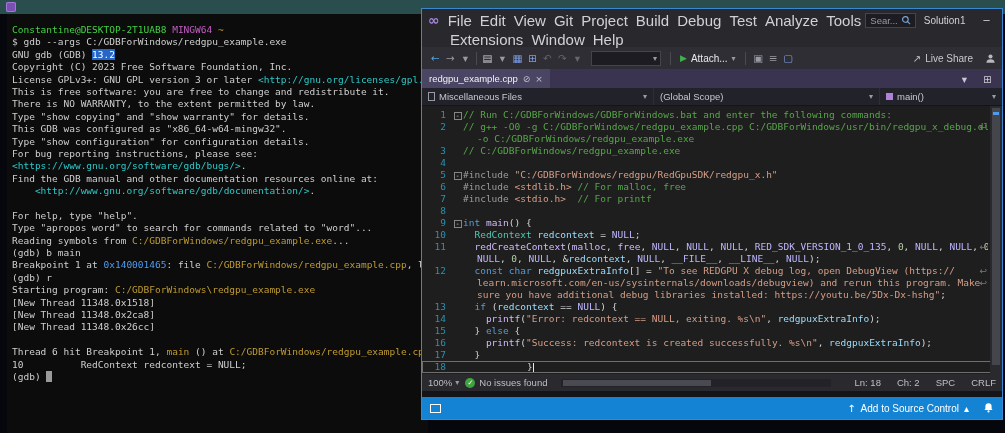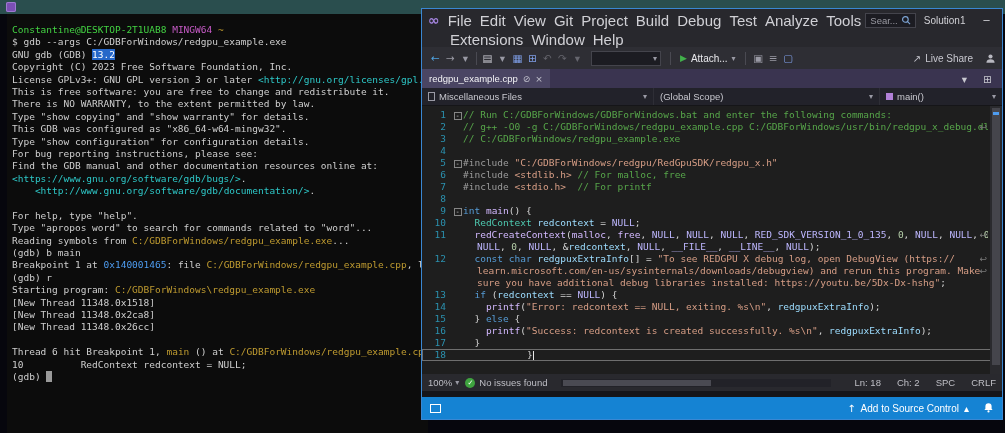--- a/index.html
+++ b/index.html
@@ -121,22 +121,22 @@
       <div class="tline"><span class="t-d">$ gdb --args C:/GDBForWindows/redgpu_example.exe</span></div>
       <div class="tline"><span class="t-d">GNU gdb (GDB) </span><span class="t-hl">13.2</span></div>
       <div class="tline"><span class="t-d">Copyright (C) 2023 Free Software Foundation, Inc.</span></div>
       <div class="tline"><span class="t-d">License GPLv3+: GNU GPL version 3 or later </span><span class="t-cyan">&lt;http://gnu.org/licenses/gpl.html&gt;</span></div>
       <div class="tline"><span class="t-d">This is free software: you are free to change and redistribute it.</span></div>
       <div class="tline"><span class="t-d">There is NO WARRANTY, to the extent permitted by law.</span></div>
       <div class="tline"><span class="t-d">Type "show copying" and "show warranty" for details.</span></div>
       <div class="tline"><span class="t-d">This GDB was configured as "x86_64-w64-mingw32".</span></div>
       <div class="tline"><span class="t-d">Type "show configuration" for configuration details.</span></div>
       <div class="tline"><span class="t-d">For bug reporting instructions, please see:</span></div>
+      <div class="tline"><span class="t-cyan">&lt;https://www.gnu.org/software/gdb/bugs/&gt;</span><span class="t-d">.</span></div>
       <div class="tline"><span class="t-d">Find the GDB manual and other documentation resources online at:</span></div>
-      <div class="tline"><span class="t-cyan">&lt;https://www.gnu.org/software/gdb/bugs/&gt;</span><span class="t-d">.</span></div>
       <div class="tline"><span class="t-d">    </span><span class="t-cyan">&lt;http://www.gnu.org/software/gdb/documentation/&gt;</span><span class="t-d">.</span></div>
       <div class="tline">&nbsp;</div>
       <div class="tline"><span class="t-d">For help, type "help".</span></div>
       <div class="tline"><span class="t-d">Type "apropos word" to search for commands related to "word"...</span></div>
       <div class="tline"><span class="t-d">Reading symbols from </span><span class="t-yellow">C:/GDBForWindows/redgpu_example.exe</span><span class="t-d">...</span></div>
       <div class="tline"><span class="t-d">(gdb) b main</span></div>
       <div class="tline"><span class="t-d">Breakpoint 1 at </span><span class="t-blue">0x140001465</span><span class="t-d">: file </span><span class="t-yellow">C:/GDBForWindows/redgpu_example.cpp</span><span class="t-d">, line 10.</span></div>
       <div class="tline"><span class="t-d">(gdb) r</span></div>
       <div class="tline"><span class="t-d">Starting program: </span><span class="t-yellow">C:/GDBForWindows\redgpu_example.exe</span></div>
       <div class="tline"><span class="t-d">[New Thread 11348.0x1518]</span></div>
@@ -265,20 +265,25 @@
           <span class="eln">1</span>
           <span class="efold"><span class="fbox">-</span></span>
           <span class="ecode"><span class="s-com">// Run C:/GDBForWindows/GDBForWindows.bat and enter the following commands:</span></span>
         </div>
         <div class="erow">
           <span class="eln">2</span>
           <span class="efold"></span>
           <span class="ecode"><span class="s-com">// g++ -O0 -g C:/GDBForWindows/redgpu_example.cpp C:/GDBForWindows/usr/bin/redgpu_x_debug.dll</span></span>
           <span class="warrow">↩</span>
         </div>
+        <div class="erow cont">
+          <span class="eln"></span>
+          <span class="efold"></span>
+          <span class="ecode"><span class="s-com">-o C:/GDBForWindows/redgpu_example.exe</span></span>
+        </div>
         <div class="erow">
           <span class="eln">3</span>
           <span class="efold"></span>
           <span class="ecode"><span class="s-com">// C:/GDBForWindows/redgpu_example.exe</span></span>
         </div>
         <div class="erow">
           <span class="eln">4</span>
           <span class="efold"></span>
           <span class="ecode">&nbsp;</span>
         </div>

